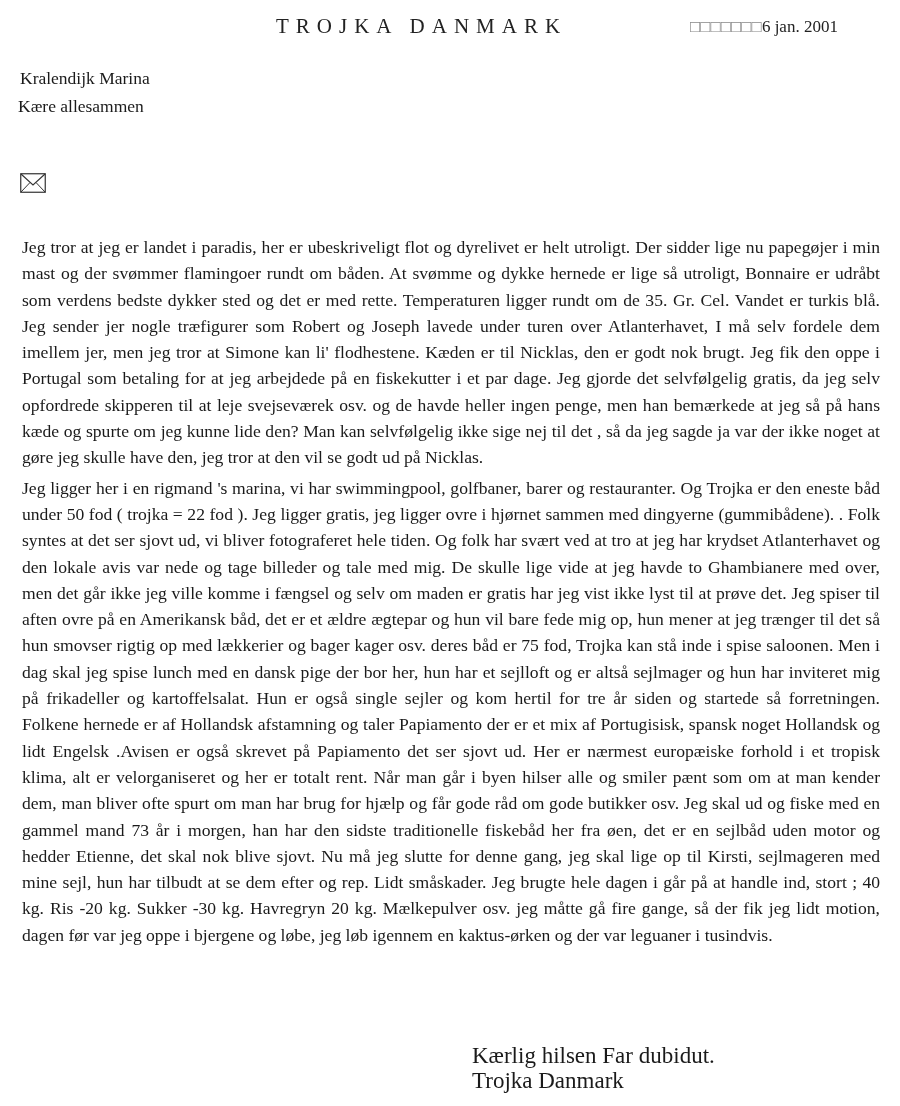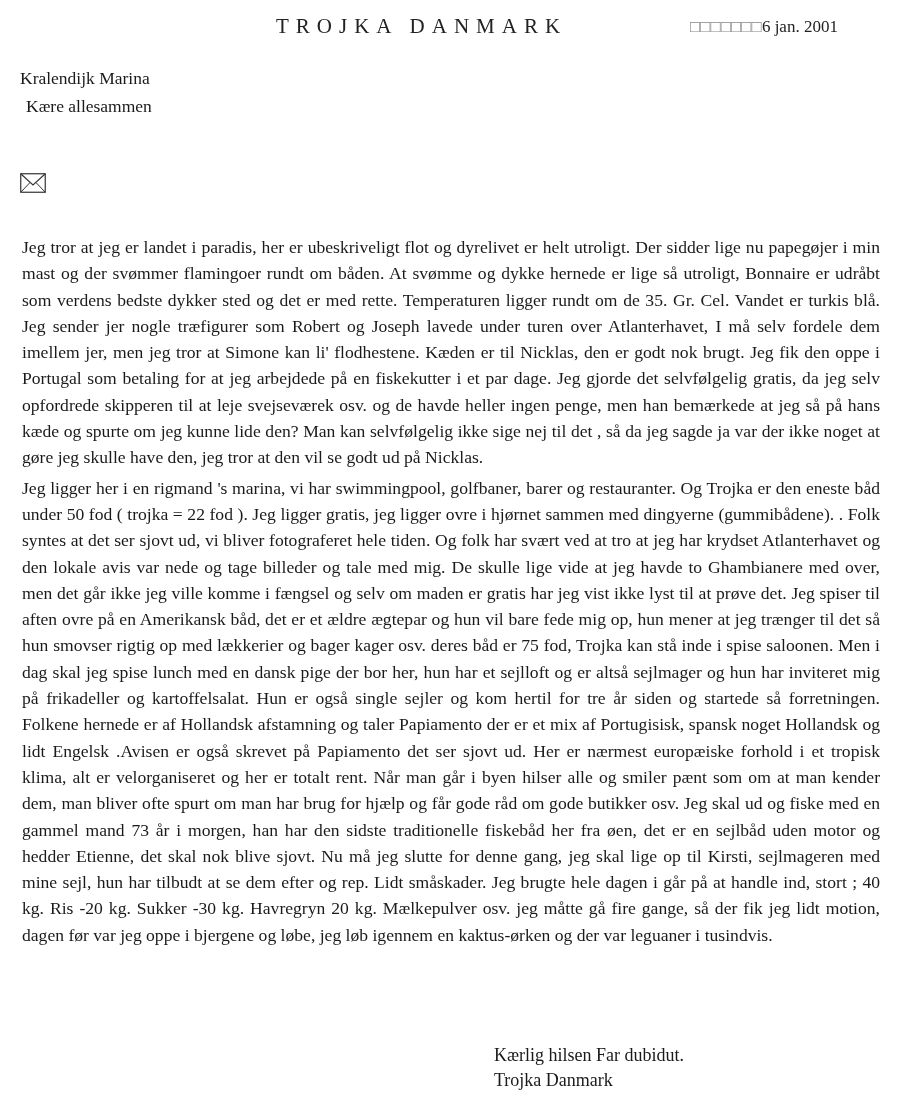--- a/index.html
+++ b/index.html
@@ -14,33 +14,33 @@
   }
   .header-date {
     position: absolute; top: 17px; left: 690px;
     font-size: 17px; color: #222; white-space: nowrap;
   }
   .boxes { color: #888; letter-spacing: 0px; }
   .location {
     position: absolute; top: 48px; left: 20px; font-size: 17.5px; margin-top: 20px;
   }
   .greeting {
-    position: absolute; top: 96px; left: 26px; font-size: 17.5px;
+    position: absolute; top: 96px; left: 18px; font-size: 17.5px;
   }
   .envelope {
     position: absolute; top: 173px; left: 20px; width: 26px; height: 20px;
   }
   .body-text {
     position: absolute; top: 230px; left: 18px; width: 866px;
     font-size: 17.6px; line-height: 26.3px; text-align: justify;
     margin: 0;
   }
   .body-text p { margin: 4px; }
   .signoff {
-    position: absolute; top: 1043px; left: 494px; font-size: 18px; line-height: 25px;
+    position: absolute; top: 1043px; left: 472px; font-size: 23px; line-height: 25px;
   }
 </style>
 </head>
 <body>
 
 <div class="header-title">TROJKA DANMARK</div>
 <div class="header-date">
   <span class="boxes">□□□□□□□</span><span>6 jan. 2001</span>
 </div>
 

